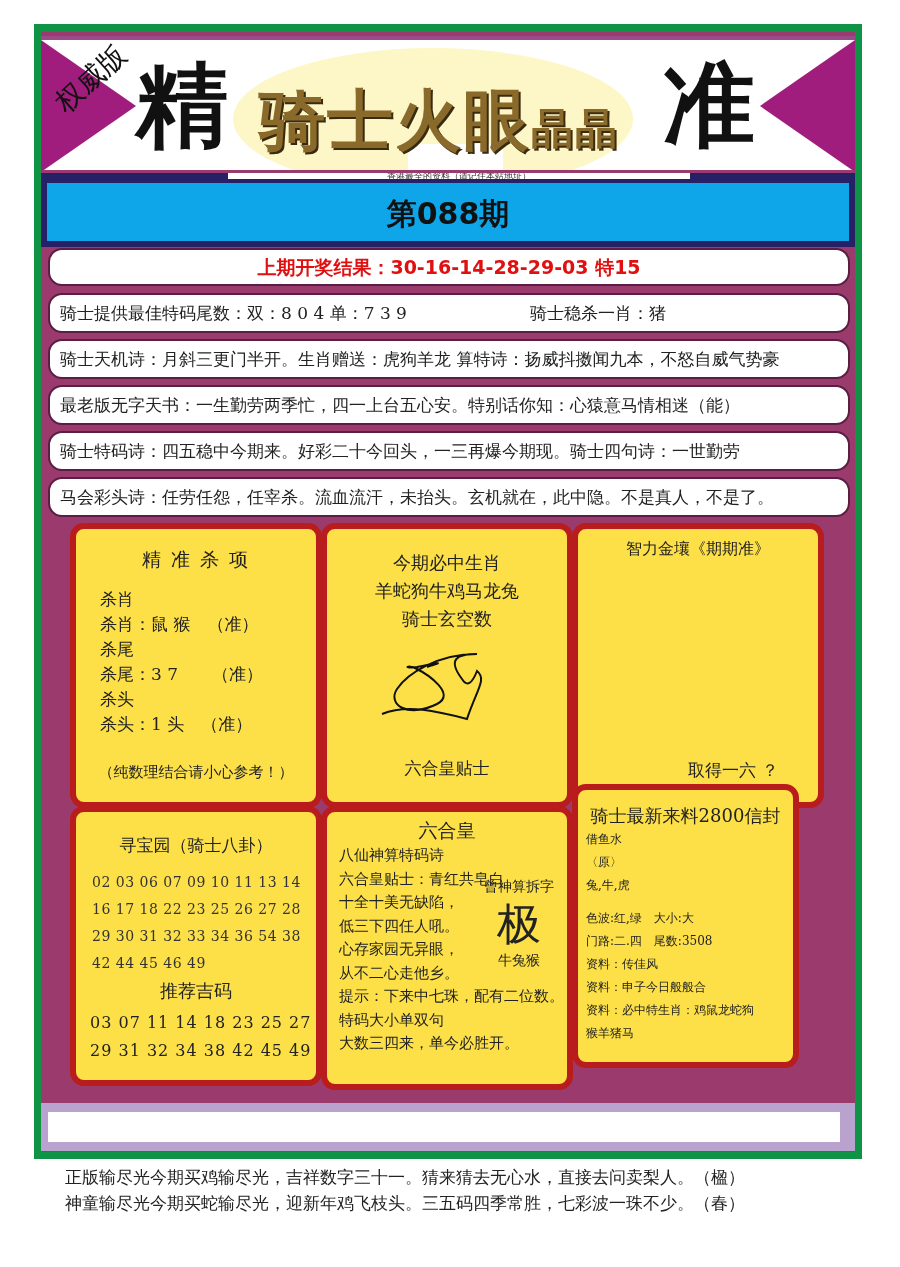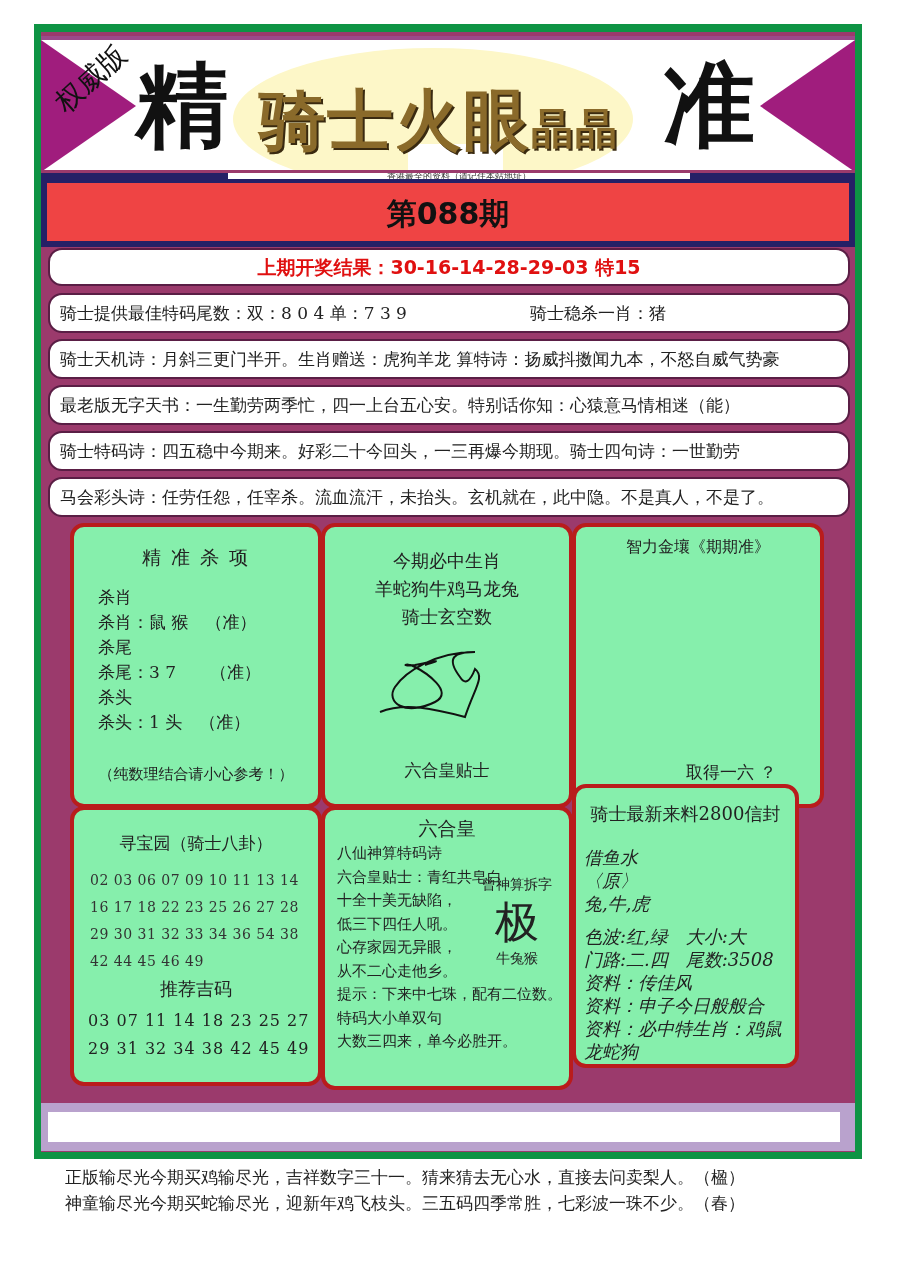--- a/index.html
+++ b/index.html
@@ -9,26 +9,26 @@
   .banner { position: absolute; left: 41px; top: 36px; width: 814px; height: 134px; background: #ffffff; overflow: hidden; border-top: 4px solid #9b4a8a; }
   .tri-left { position: absolute; left: 0; top: 0; width: 0; height: 0; border-top: 66px solid transparent; border-bottom: 66px solid transparent; border-left: 95px solid #a01d7d; }
   .tri-right { position: absolute; right: 0; top: 0; width: 0; height: 0; border-top: 66px solid transparent; border-bottom: 66px solid transparent; border-right: 95px solid #a01d7d; }
   .ellipse { position: absolute; left: 192px; top: 8px; width: 400px; height: 142px; border-radius: 50%; background: #fdf7c8; }
   .whitepatch { position: absolute; left: 367px; top: 104px; width: 95px; height: 34px; background: #fff; }
   .stamp { position: absolute; left: 8px; top: 20px; font-size: 28px; transform: rotate(-42deg); font-family: "DejaVu Serif", serif; color: #111; }
   .big-jing { position: absolute; left: 95px; top: 20px; font-size: 92px; font-weight: bold; color: #111; font-family: "DejaVu Sans", sans-serif; line-height: 1; }
   .big-zhun { position: absolute; left: 622px; top: 20px; font-size: 92px; font-weight: bold; color: #111; font-family: "DejaVu Sans", sans-serif; line-height: 1; }
   .logo-text { position: absolute; left: 218px; top: 36px; font-size: 66px; color: #8a6a2a; font-family: "DejaVu Serif", serif; font-weight: bold; text-shadow: 2px 2px 0 #3a2a10; letter-spacing: 2px; }
   .logo-small { font-size: 42px; }
-  .issue-box { position: absolute; left: 41px; top: 173px; width: 814px; height: 74px; border: 6px solid #262066; border-top: 10px solid #262066; background: #ef4444; text-align: center; }
+  .issue-box { position: absolute; left: 41px; top: 173px; width: 814px; height: 74px; border: 6px solid #262066; border-top: 10px solid #262066; background: #0ea5e9; text-align: center; }
   .issue-topbar { position: absolute; left: 228px; top: 173px; width: 462px; height: 6px; background: #fff; font-size: 9px; text-align: center; color: #333; line-height: 6px; overflow: hidden; }
   .issue-title { font-family: "DejaVu Sans", sans-serif; font-weight: bold; font-size: 30px; line-height: 62px; color: #111; }
   .pill { position: absolute; left: 48px; width: 802px; background: #fff; border-radius: 14px; border: 2px solid #5a1e45; font-family: "DejaVu Serif", serif; font-size: 17px; padding-left: 10px; white-space: nowrap; overflow: hidden; color: #222; }
   .result-pill { top: 248px; height: 38px; text-align: center; color: #e01010; font-family: "DejaVu Sans", sans-serif; font-weight: bold; font-size: 19px; line-height: 34px; padding: 0; }
-  .box { position: absolute; background: #86efac; border: 4px solid #b91c1c; border-radius: 14px; overflow: hidden; font-family: "DejaVu Serif", serif; color: #222; }
+  .box { position: absolute; background: #fde047; border: 6px solid #b91c1c; border-radius: 14px; overflow: hidden; font-family: "DejaVu Serif", serif; color: #222; }
   .center { text-align: center; }
   .footer-band { position: absolute; left: 41px; top: 1103px; width: 814px; height: 48px; background: #b9a2cd; }
   .footer-white { position: absolute; left: 48px; top: 1112px; width: 792px; height: 30px; background: #fff; }
   .footnote { position: absolute; left: 65px; font-size: 17px; font-family: "DejaVu Serif", serif; color: #222; white-space: nowrap; }
   .numrow { font-size: 14px; letter-spacing: 0.5px; line-height: 27px; color: #333; }
   .numrow-big { font-size: 16px; letter-spacing: 1px; line-height: 28px; color: #222; }
 </style>
 </head>
 <body>
 
@@ -124,21 +124,21 @@
   </div>
   <div class="center" style="position:absolute;left:140px;top:66px;width:104px;">
     <div style="font-size:14px;">曾神算拆字</div>
     <div style="font-size:44px;line-height:56px;">极</div>
     <div style="font-size:14px;">牛兔猴</div>
   </div>
 </div>
 
 <div class="box" style="left:572px;top:784px;width:227px;height:284px;">
   <div class="center" style="margin-top:14px;font-size:18px;">骑士最新来料2800信封</div>
-  <div style="margin:20px 0 0 8px;font-size:18px;line-height:23px;font-style:italic;">
+  <div style="margin:0 0 0 8px;font-size:12px;line-height:23px;">
     <div>借鱼水</div>
     <div>〈原〉</div>
     <div>兔,牛,虎</div>
     <div style="height:10px;"></div>
     <div>色波:红,绿　大小:大</div>
     <div>门路:二.四　尾数:3508</div>
     <div>资料：传佳风</div>
     <div>资料：申子今日般般合</div>
     <div>资料：必中特生肖：鸡鼠龙蛇狗</div>
     <div>猴羊猪马</div>

